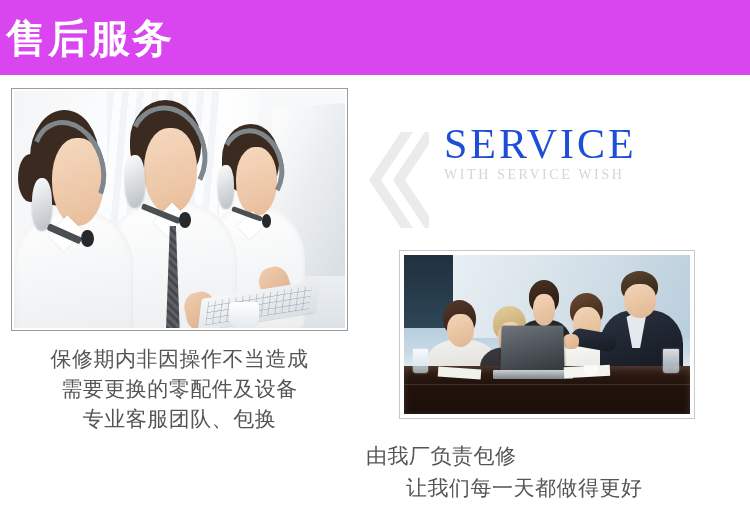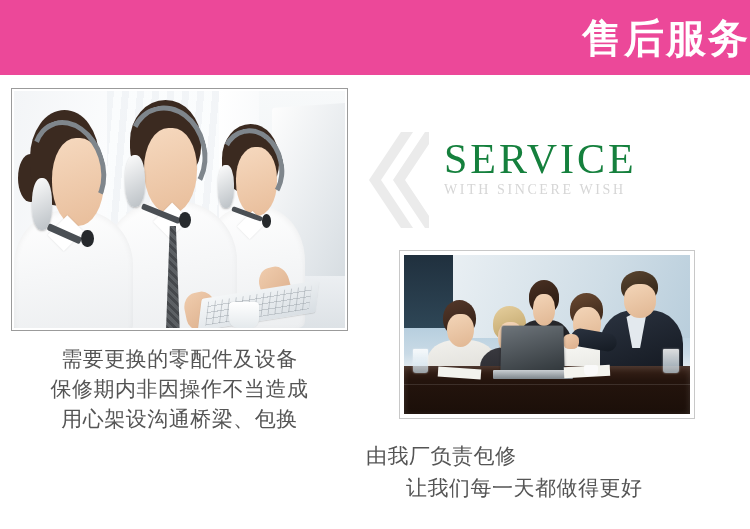--- a/index.html
+++ b/index.html
@@ -14,24 +14,24 @@
     overflow: hidden;
     position: relative;
   }
 
   
   .banner {
     position: absolute;
     left: 0; top: 0;
     width: 750px;
     height: 75px;
-    background: #ec4899;
+    background: #d946ef;
     display: flex;
     align-items: center;
-    justify-content: flex-end;
+    justify-content: flex-start;
   }
   .banner-title {
     color: #ffffff;
     font-size: 40px;
     font-weight: bold;
     letter-spacing: 2px;
     line-height: 1;
     margin-left: 6px;
     font-family: "DejaVu Sans", "Liberation Sans", sans-serif;
   }
@@ -363,25 +363,25 @@
   }
   .svc-cn {
     color: #4b4b4b;
     font-size: 26px;
     letter-spacing: 1px;
     line-height: 1.2;
     white-space: nowrap;
   }
   .svc-en {
     font-family: "Liberation Serif", "DejaVu Serif", serif;
-    color: #15803d;
+    color: #1d4ed8;
     font-size: 42px;
     letter-spacing: 3px;
     line-height: 1.05;
-    margin-top: 15px;
+    margin-top: 0;
     white-space: nowrap;
   }
   .svc-sub {
     font-family: "Liberation Serif", "DejaVu Serif", serif;
     color: #d6d6d6;
     font-size: 14px;
     letter-spacing: 2.6px;
     margin-top: 1px;
     white-space: nowrap;
   }
@@ -471,21 +471,21 @@
 
 <div class="chevron">
   <svg viewBox="0 0 62 100" width="62" height="100" aria-hidden="true">
     <polygon points="30,2 42,2 10,50 42,98 30,98 -2,50" fill="#ebebeb" transform="translate(4,0)"></polygon>
     <polygon points="30,2 42,2 10,50 42,98 30,98 -2,50" fill="#ebebeb" transform="translate(28,0)"></polygon>
   </svg>
 </div>
 
 <div class="svc-block">
   <div class="svc-en">SERVICE</div>
-  <div class="svc-sub">WITH SINCERE WISH</div>
+  <div class="svc-sub">WITH SERVICE WISH</div>
 </div>
 
 <div class="photo-frame photo-right">
   <div class="photo-inner">
     <div class="mt-scene">
       <div class="wall-light"></div>
       <div class="wall-dark"></div>
 
       <div class="mp m1">
         <div class="t"></div>
@@ -523,21 +523,21 @@
       <div class="paper"></div>
       <div class="paper2"></div>
       <div class="glass glass-l"></div>
       <div class="glass glass-r"></div>
       <div class="cupw"></div>
     </div>
   </div>
 </div>
 
 <div class="caption-left">
+  <div>保修期内非因操作不当造成</div>
   <div>需要更换的零配件及设备</div>
-  <div>保修期内非因操作不当造成</div>
-  <div>用心架设沟通桥梁、包换</div>
+  <div>专业客服团队、包换</div>
 </div>
 
 <div class="caption-right">
   <div>由我厂负责包修</div>
   <div class="indent">让我们每一天都做得更好</div>
 </div>
 
 </body></html>

